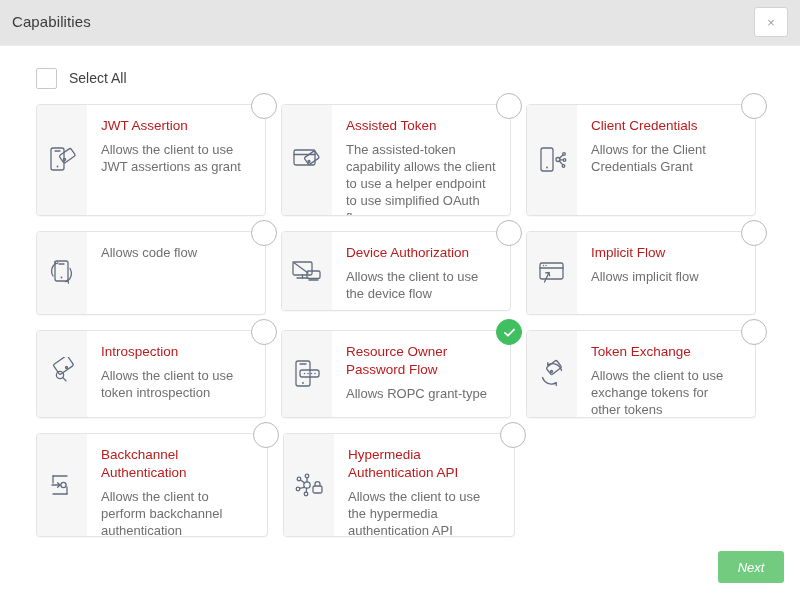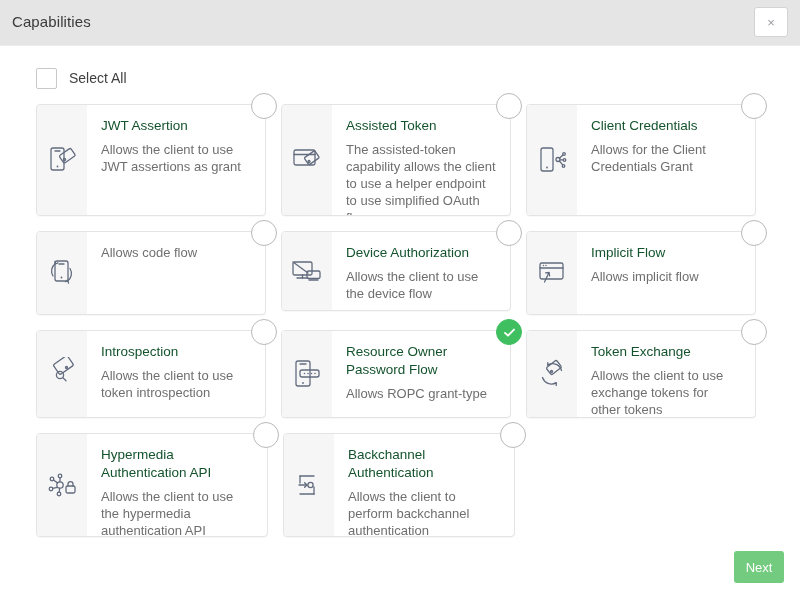--- a/index.html
+++ b/index.html
@@ -119,21 +119,21 @@
   }
   .card-icon-panel svg {
     display: block;
   }
   .card-body {
     padding: 12px 14px 13px 14px;
     flex: 1;
   }
   .card-title {
     font-size: 13.5px;
-    color: #14532d;
+    color: #b91c1c;
     line-height: 18px;
     margin-bottom: 6px;
   }
   .card-desc {
     font-size: 13px;
     color: #6f6f6f;
     line-height: 17px;
   }
 
   
@@ -157,32 +157,33 @@
     align-items: center;
     justify-content: center;
   }
   .badge.checked svg { display: block; }
 
   
   .next-button {
     position: absolute;
     right: 16px;
     bottom: 17px;
-    width: 50px;
+    width: 66px;
     height: 32px;
     background: #72cb7e;
     border: none;
     border-radius: 3px;
     color: #ffffff;
     font-size: 13px;
     font-family: "Liberation Sans", sans-serif;
     cursor: pointer;
     display: flex;
     align-items: center;
     justify-content: center;
+    font-style: italic;
   }
 </style>
 </head>
 <body>
 
 <div class="modal-header">
   <div class="modal-title">Capabilities</div>
   <div class="close-button">
     <span class="x-glyph">×</span>
   </div>
@@ -371,53 +372,53 @@
           </div>
         </div>
         <div class="badge"></div>
       </div>
     </div>
     <div class="grid-row" style="margin-bottom: 15px;">
       <div class="card-slot">
         <div class="card" style="height: 104px;">
           <div class="card-icon-panel">
             <svg width="34" height="34" viewBox="0 0 34 34" fill="none" stroke="#626b7e" stroke-width="1.3" stroke-linecap="round" stroke-linejoin="round">
+              <path d="M8 8h14"></path>
+              <path d="M8 8v7"></path>
+              <path d="M8 26h14"></path>
+              <path d="M22 26v-7"></path>
+              <circle cx="18.5" cy="17" r="2.6"></circle>
+              <path d="M7 17h8"></path>
+              <path d="M12.6 14.8 15 17l-2.4 2.2"></path>
+            </svg>
+          </div>
+          <div class="card-body">
+            <div class="card-title">Backchannel Authentication</div>
+            <div class="card-desc">Allows the client to perform backchannel authentication</div>
+          </div>
+        </div>
+        <div class="badge"></div>
+      </div>
+      <div class="card-slot">
+        <div class="card" style="height: 104px;">
+          <div class="card-icon-panel">
+            <svg width="34" height="34" viewBox="0 0 34 34" fill="none" stroke="#626b7e" stroke-width="1.3" stroke-linecap="round" stroke-linejoin="round">
               <circle cx="15" cy="17" r="3.2"></circle>
               <circle cx="7" cy="11" r="1.8"></circle>
               <circle cx="6" cy="21" r="1.8"></circle>
               <circle cx="14" cy="26" r="1.8"></circle>
               <circle cx="15" cy="8" r="1.8"></circle>
               <path d="M12.6 14.9 8.4 12M12.4 19.4 7.6 20.4M14.6 20.2 14.2 24.2M15 13.8V9.8"></path>
               <rect x="21" y="18" width="9" height="7" rx="1.5"></rect>
               <path d="M23 18v-1.8a2.5 2.5 0 0 1 5 0V18"></path>
             </svg>
           </div>
           <div class="card-body">
             <div class="card-title">Hypermedia Authentication API</div>
             <div class="card-desc">Allows the client to use the hypermedia authentication API</div>
           </div>
         </div>
         <div class="badge"></div>
       </div>
-      <div class="card-slot">
-        <div class="card" style="height: 104px;">
-          <div class="card-icon-panel">
-            <svg width="34" height="34" viewBox="0 0 34 34" fill="none" stroke="#626b7e" stroke-width="1.3" stroke-linecap="round" stroke-linejoin="round">
-              <path d="M8 8h14"></path>
-              <path d="M8 8v7"></path>
-              <path d="M8 26h14"></path>
-              <path d="M22 26v-7"></path>
-              <circle cx="18.5" cy="17" r="2.6"></circle>
-              <path d="M7 17h8"></path>
-              <path d="M12.6 14.8 15 17l-2.4 2.2"></path>
-            </svg>
-          </div>
-          <div class="card-body">
-            <div class="card-title">Backchannel Authentication</div>
-            <div class="card-desc">Allows the client to perform backchannel authentication</div>
-          </div>
-        </div>
-        <div class="badge"></div>
-      </div>
     </div>
   </div>
 
 <button class="next-button">Next</button>
 
 </body></html>

